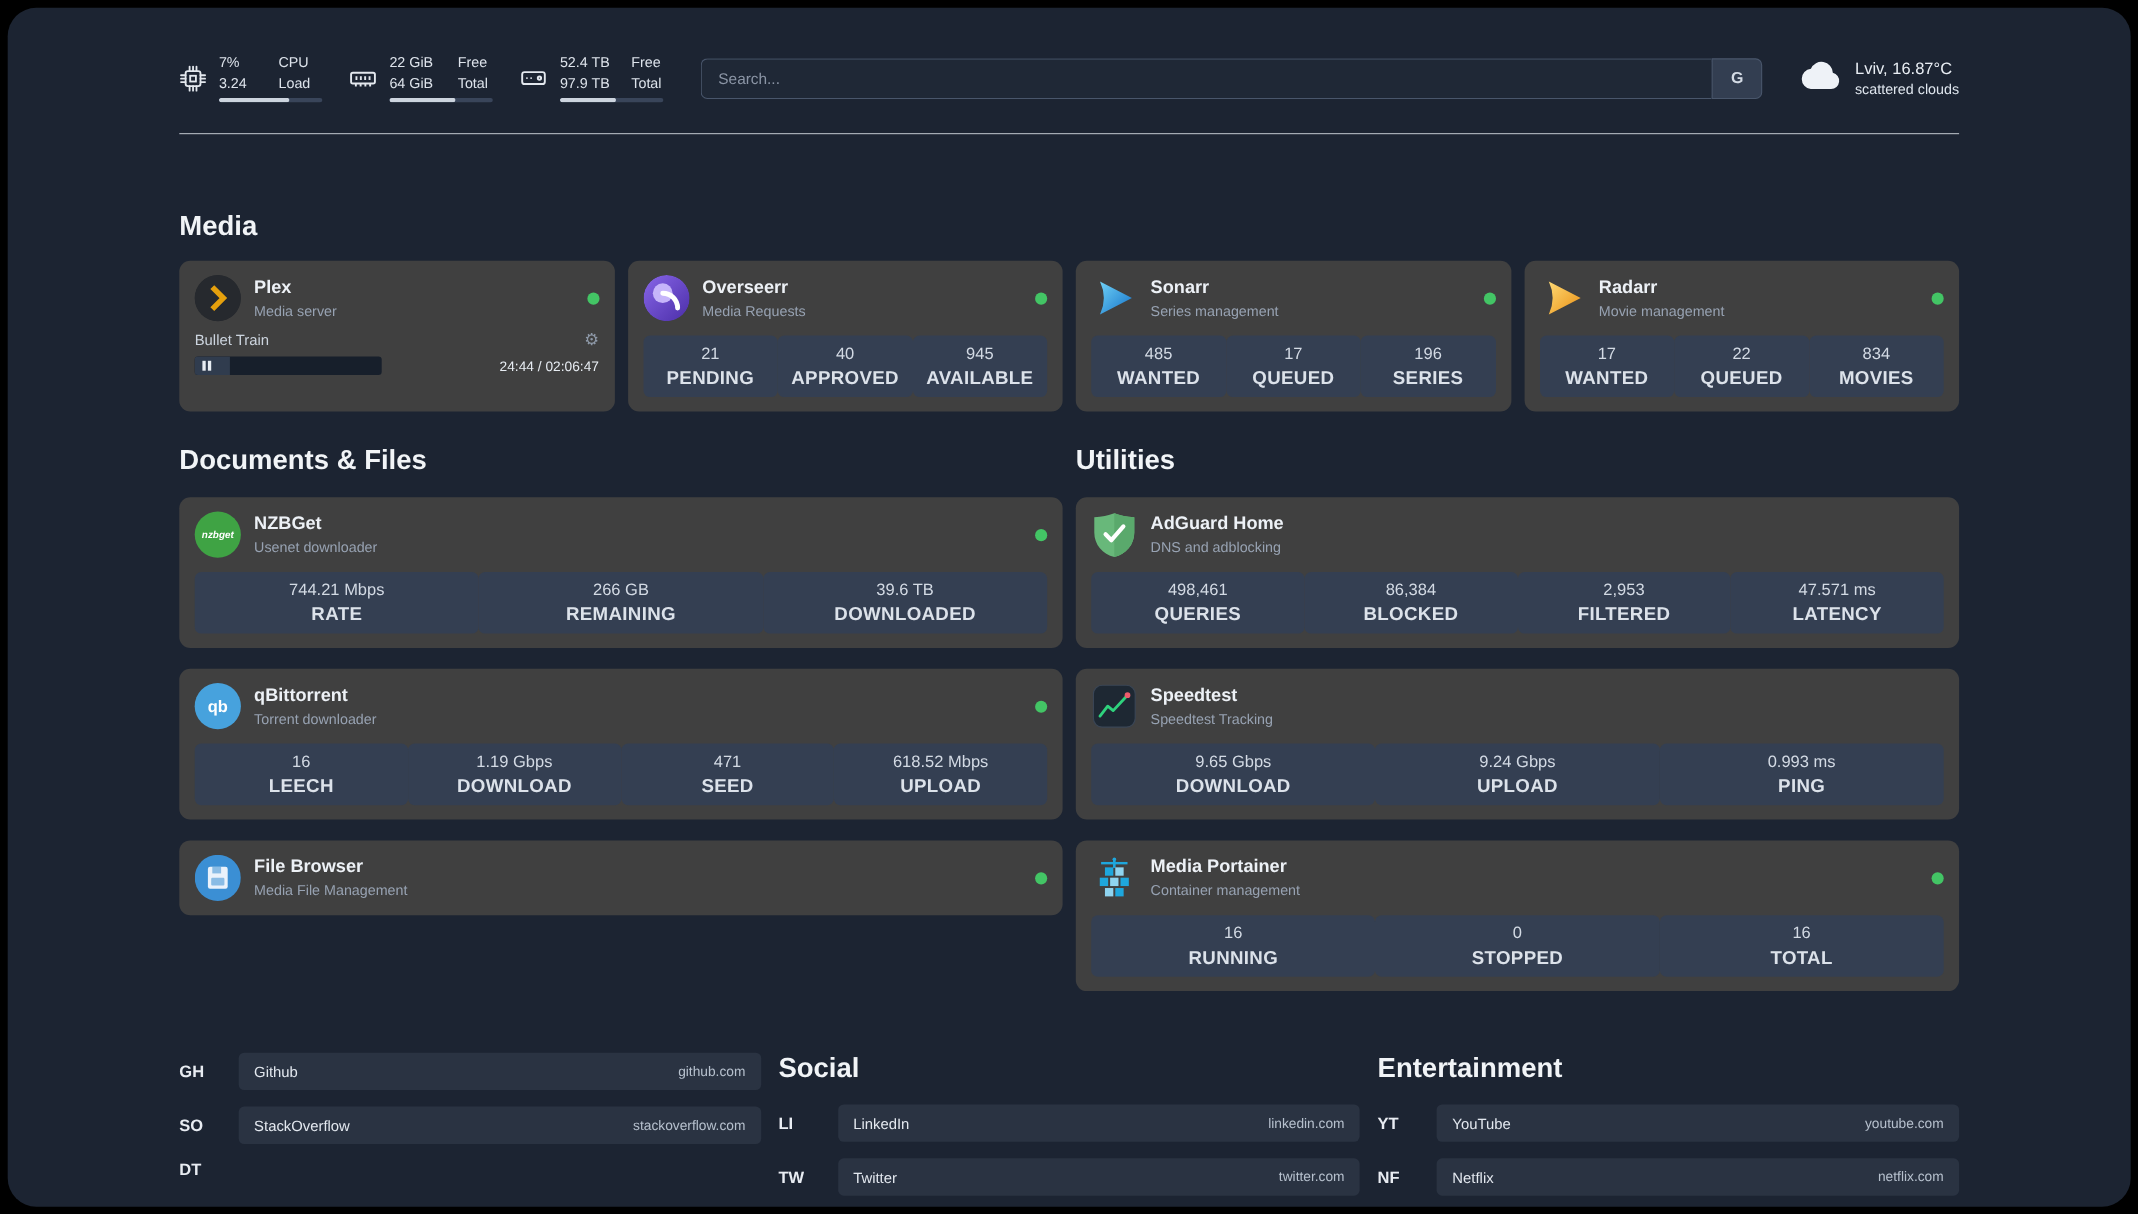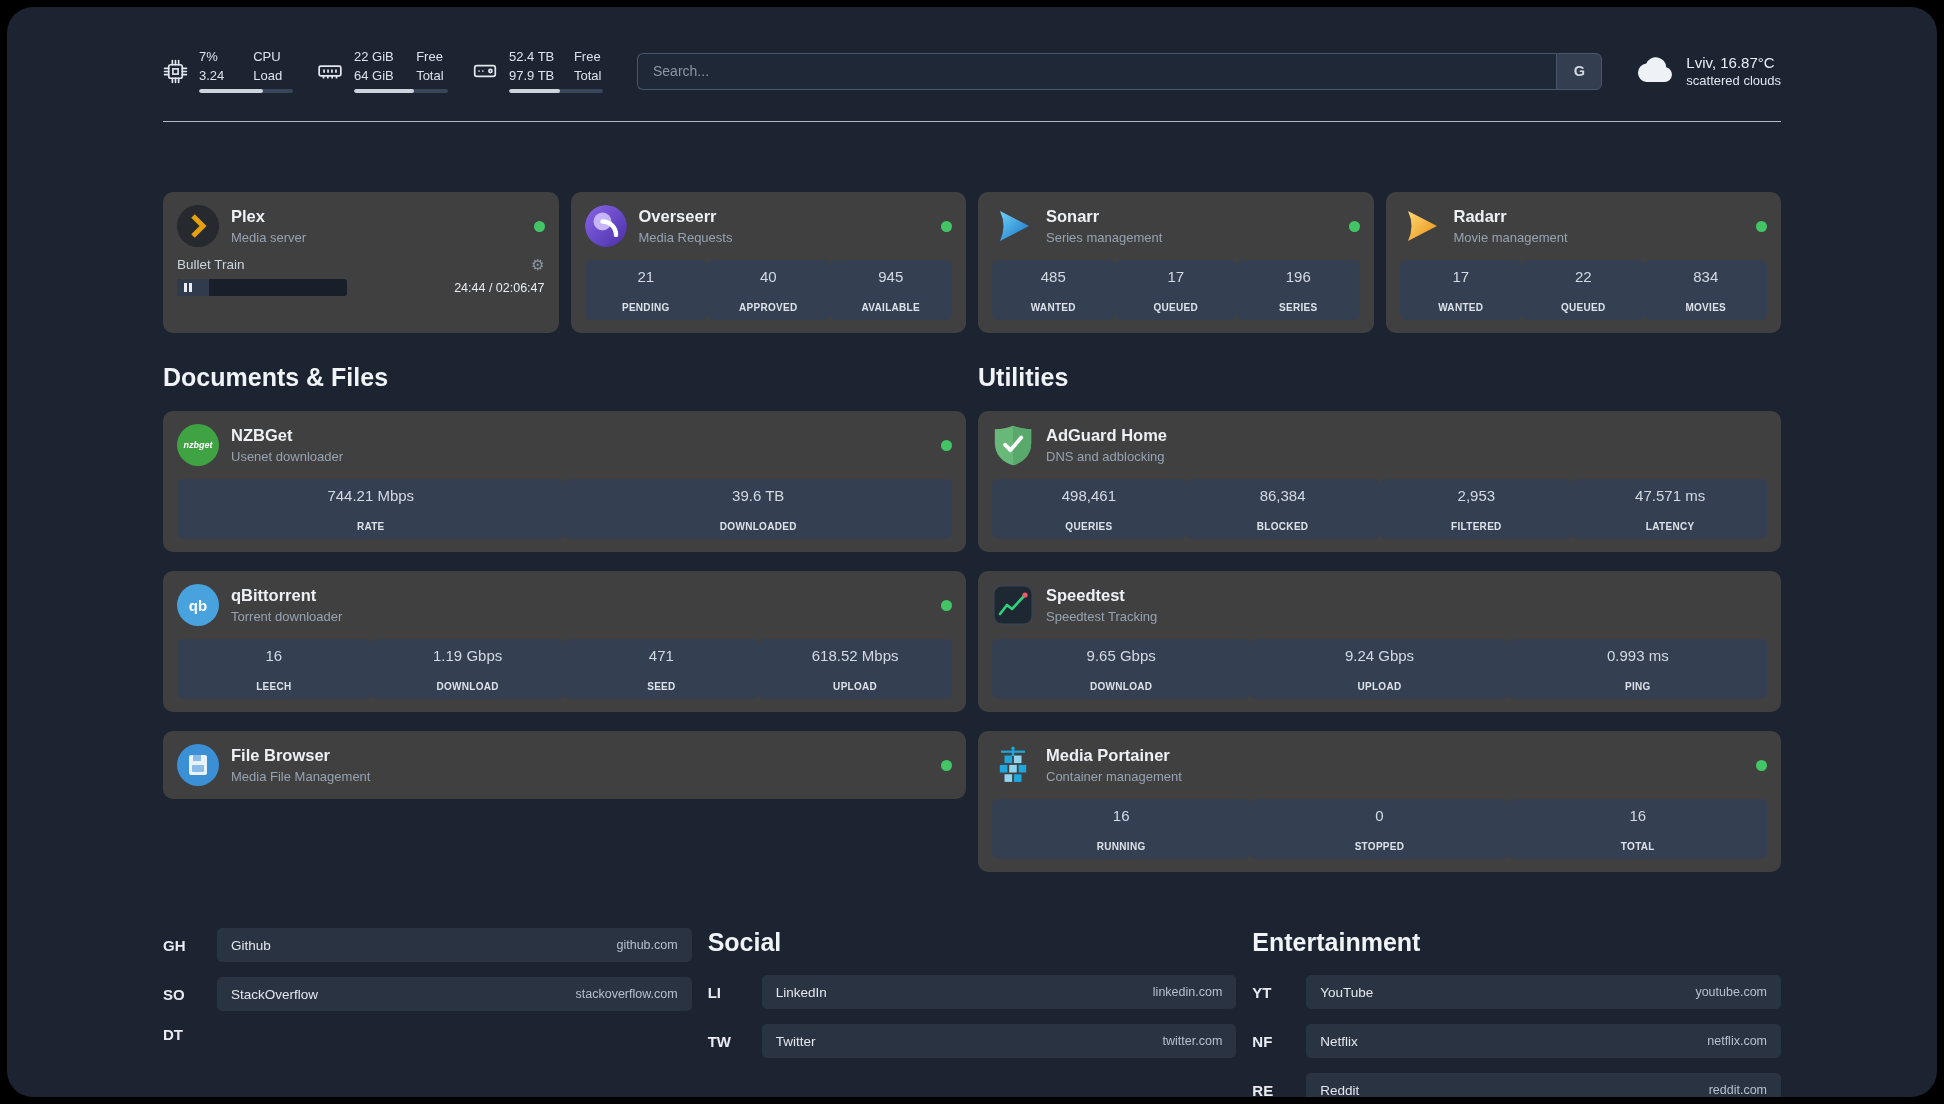--- a/index.html
+++ b/index.html
@@ -41,21 +41,21 @@
   .badge-text-sm { color: #fff; font-size: 9px; font-weight: 700; font-style: italic; }
   .badge-text-md { color: #fff; font-size: 15px; font-weight: 700; }
   .no-bg { background: transparent; border-radius: 0; }
   .app-name { font-size: 16.5px; font-weight: 600; color: #edf1f6; line-height: 1.2; }
   .app-sub { font-size: 13px; color: #97a2b2; margin-top: 3px; }
   .status-dot { width: 11px; height: 11px; border-radius: 50%; background: #43c565; margin-left: auto; flex: none; }
 
   .stats { display: flex; gap: 0; margin-top: 13px; }
   .stat { flex: 1; background: #343f52; border-radius: 6px; text-align: center; padding: 8px 4px 7px; }
   .stat-v { font-size: 15px; color: #d3dae4; }
-  .stat-l { font-size: 10px; font-weight: 700; color: #dce2ea; margin-top: 17px; letter-spacing: .3px; }
+  .stat-l { font-size: 17px; font-weight: 700; color: #dce2ea; margin-top: 4px; letter-spacing: .3px; }
 
   
   .plex-row2 { display: flex; align-items: center; margin-top: 10px; }
   .plex-track { font-size: 13.5px; color: #ccd4de; }
   .gear-btn { margin-left: auto; color: #8e99a8; font-size: 15px; line-height: 1; background: none; border: none; cursor: pointer; }
   .plex-row3 { display: flex; align-items: center; margin-top: 7px; }
   .plex-progress { width: 170px; height: 17px; background: #171f2b; border-radius: 3px; position: relative; display: flex; align-items: center; overflow: hidden; }
   .plex-fill { position: absolute; left: 0; top: 0; bottom: 0; background: #303c4e; }
   .pause { display: flex; gap: 2.5px; margin-left: 7px; position: relative; background: none; border: none; cursor: pointer; }
   .pause i { width: 2.5px; height: 9px; background: #e8edf3; display: block; }
@@ -158,20 +158,21 @@
       <div>
         <div class="wloc">Lviv, 16.87°C</div>
         <div class="wcond">scattered clouds</div>
       </div>
     </div>
   </header>
 
   <div class="divider"></div>
 
   <section class="section-media">
+    <h2 class="section-title">Media</h2>
     <div class="grid4">
 
       <div class="card">
         <div class="card-head">
           <span class="icon-badge plex-bg">
             <svg width="42" height="42" viewBox="0 0 42 42">
                   <circle cx="21" cy="21" r="21" fill="#26292e"></circle>
                   <path d="M16 11l10 10-10 10" stroke="#e5a00d" stroke-width="5" fill="none"></path>
                 </svg>
           </span>
@@ -320,20 +321,24 @@
           <div>
             <div class="app-name">NZBGet</div>
             <div class="app-sub">Usenet downloader</div>
           </div>
           <span class="status-dot"></span>
         </div>
         <div class="stats">
           <div class="stat">
             <div class="stat-v">744.21 Mbps</div>
             <div class="stat-l">RATE</div>
+          </div>
+          <div class="stat">
+            <div class="stat-v">266 GB</div>
+            <div class="stat-l">REMAINING</div>
           </div>
           <div class="stat">
             <div class="stat-v">39.6 TB</div>
             <div class="stat-l">DOWNLOADED</div>
           </div>
         </div>
       </div>
 
       <div class="card">
         <div class="card-head">

